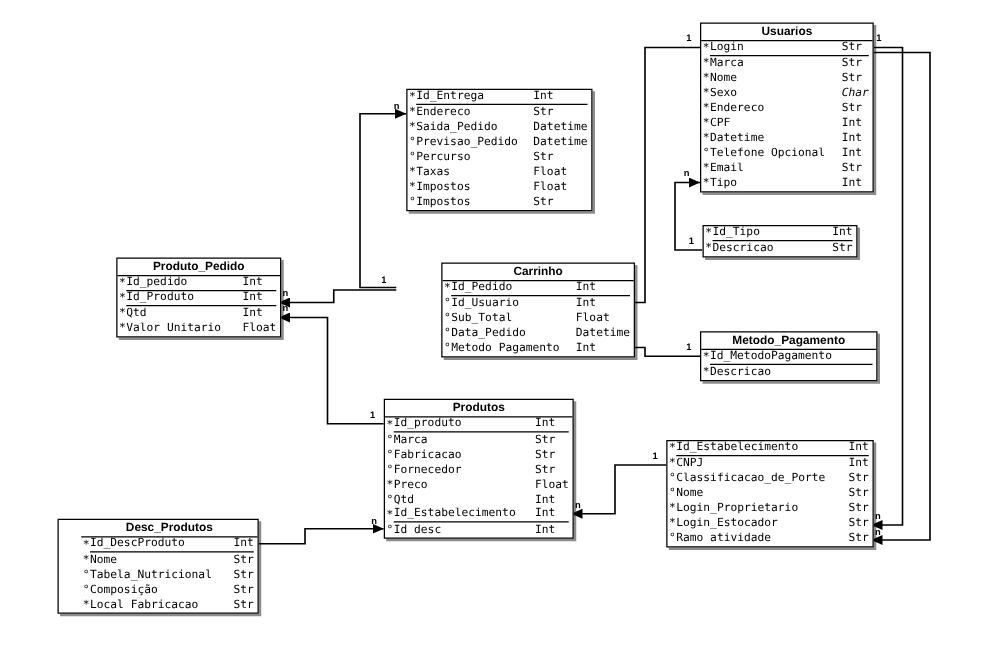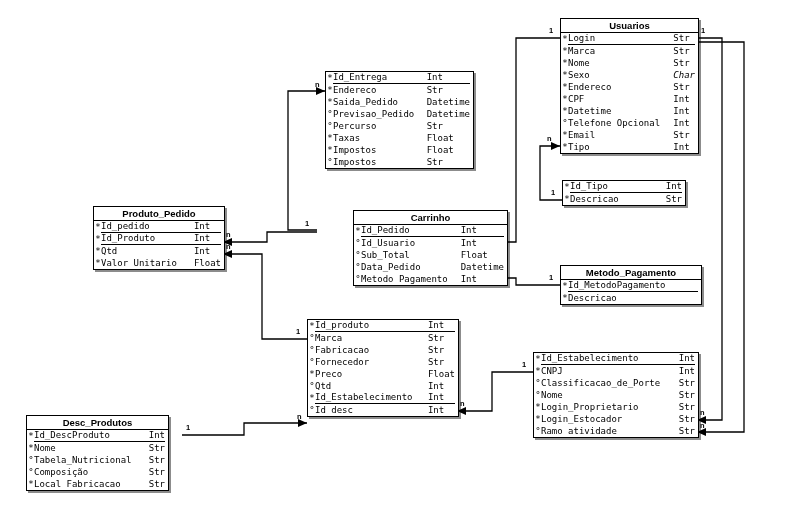--- a/index.html
+++ b/index.html
@@ -287,20 +287,21 @@
       </div>
       <div class="row">
         <span class="mk">*</span>
         <span class="bd">
           <span class="nm">Valor Unitario</span>
           <span class="ty" style="width: 5ch;">Float</span>
         </span>
       </div>
     </div>
     <div class="tbl" style="left: 307px; top: 319px; width: 150px;">
+      <div class="tbl-h">Produtos</div>
       <div class="row">
         <span class="mk">*</span>
         <span class="bd u">
           <span class="nm">Id_produto</span>
           <span class="ty" style="width: 5ch;">Int</span>
         </span>
       </div>
       <div class="row">
         <span class="mk">°</span>
         <span class="bd">
@@ -395,21 +396,21 @@
         </span>
       </div>
       <div class="row">
         <span class="mk">°</span>
         <span class="bd">
           <span class="nm">Ramo atividade</span>
           <span class="ty" style="width: 3ch;">Str</span>
         </span>
       </div>
     </div>
-    <div class="tbl" style="left: 26px; top: 415px; width: 141px;">
+    <div class="tbl" style="left: 46px; top: 415px; width: 141px; padding-left: 18px;">
       <div class="tbl-h">Desc_Produtos</div>
       <div class="row">
         <span class="mk">*</span>
         <span class="bd u">
           <span class="nm">Id_DescProduto</span>
           <span class="ty" style="width: 3ch;">Int</span>
         </span>
       </div>
       <div class="row">
         <span class="mk">*</span>

